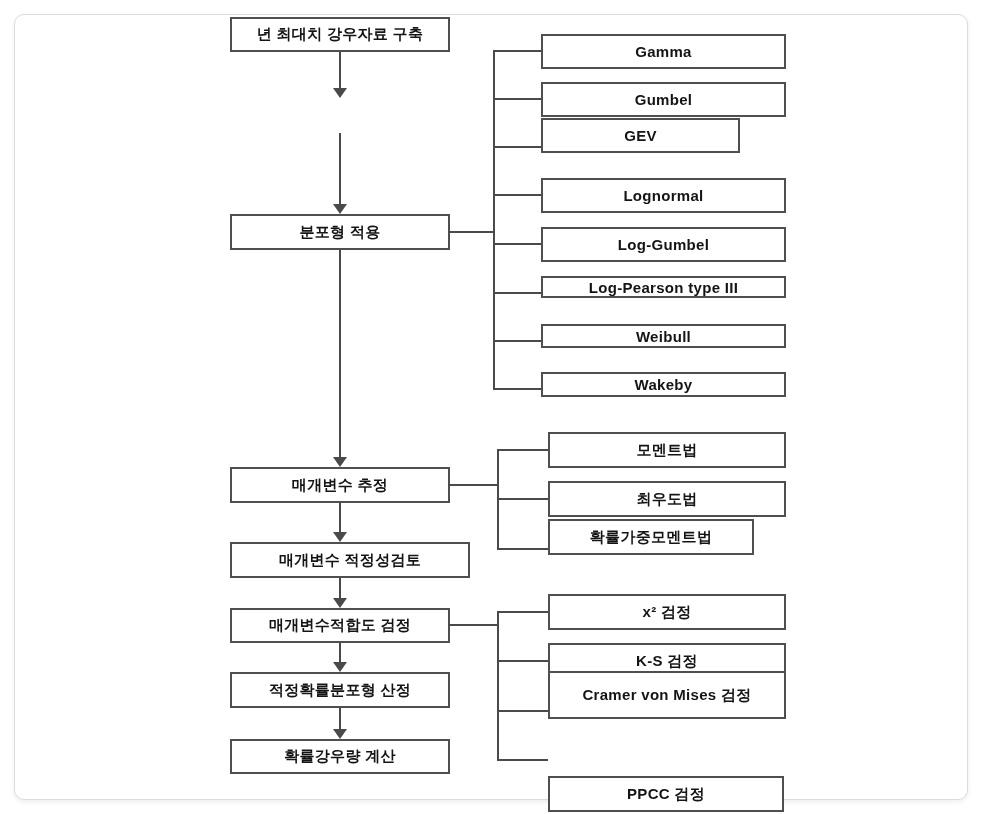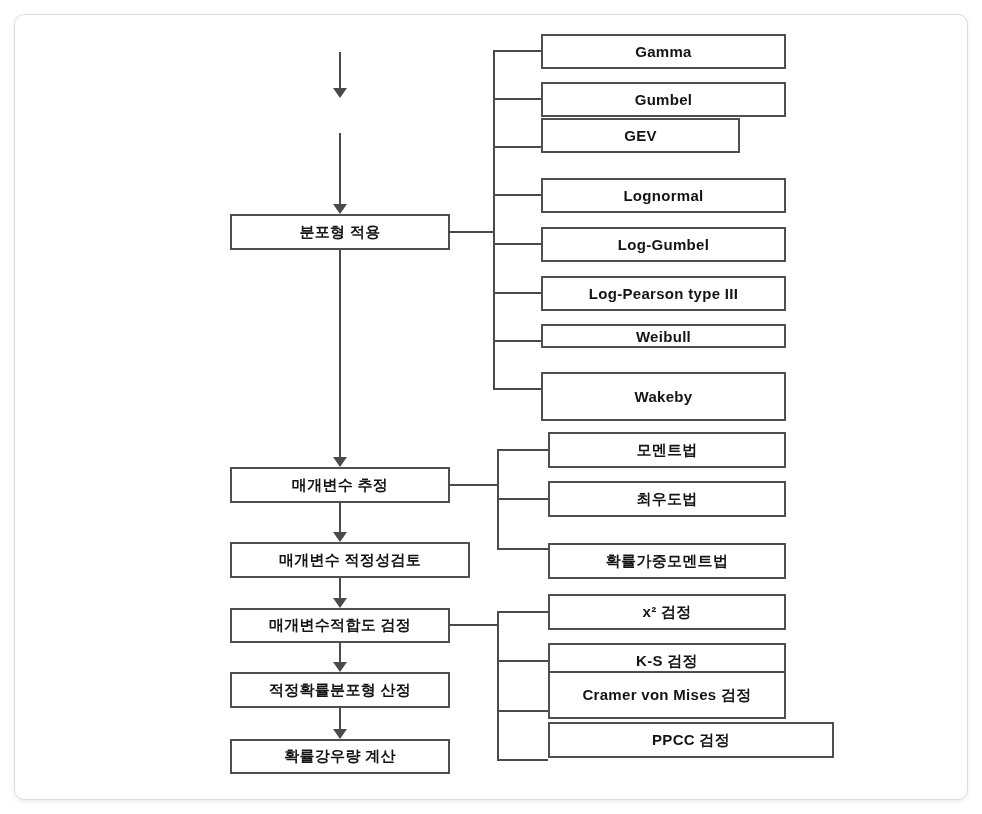--- a/index.html
+++ b/index.html
@@ -41,20 +41,23 @@
     border-right:7px solid transparent;
     border-top:10px solid #4a4a4a;
   }
 </style>
 </head>
 <body>
 
 <div class="canvas">
   <div class="card"></div>
 
+  <div class="box" style="left:230px;top:17px;width:220px;height:35px">
+    <span>년 최대치 강우자료 구축</span>
+  </div>
   <div class="box" style="left:230px;top:214px;width:220px;height:36px">
     <span>분포형 적용</span>
   </div>
   <div class="box" style="left:230px;top:467px;width:220px;height:36px">
     <span>매개변수 추정</span>
   </div>
   <div class="box" style="left:230px;top:542px;width:240px;height:36px">
     <span>매개변수 적정성검토</span>
   </div>
   <div class="box" style="left:230px;top:608px;width:220px;height:35px">
@@ -107,58 +110,58 @@
   </div>
   <div class="box" style="left:541px;top:118px;width:199px;height:35px">
     <span>GEV</span>
   </div>
   <div class="box" style="left:541px;top:178px;width:245px;height:35px">
     <span>Lognormal</span>
   </div>
   <div class="box" style="left:541px;top:227px;width:245px;height:35px">
     <span>Log-Gumbel</span>
   </div>
-  <div class="box" style="left:541px;top:276px;width:245px;height:35px">
+  <div class="box" style="left:541px;top:276px;width:245px;height:22px">
     <span>Log-Pearson type III</span>
   </div>
   <div class="box" style="left:541px;top:324px;width:245px;height:24px">
     <span>Weibull</span>
   </div>
-  <div class="box" style="left:541px;top:372px;width:245px;height:49px">
+  <div class="box" style="left:541px;top:372px;width:245px;height:25px">
     <span>Wakeby</span>
   </div>
 
   <div class="hline" style="left:448px;top:484px;width:49px"></div>
   <div class="vline" style="left:497px;top:449px;height:101px"></div>
   <div class="hline" style="left:497px;top:449px;width:51px"></div>
   <div class="hline" style="left:497px;top:498px;width:51px"></div>
   <div class="hline" style="left:497px;top:548px;width:51px"></div>
 
   <div class="box" style="left:548px;top:432px;width:238px;height:36px">
     <span>모멘트법</span>
   </div>
   <div class="box" style="left:548px;top:481px;width:238px;height:36px">
     <span>최우도법</span>
   </div>
-  <div class="box" style="left:548px;top:543px;width:238px;height:36px">
+  <div class="box" style="left:548px;top:519px;width:206px;height:36px">
     <span>확률가중모멘트법</span>
   </div>
 
   <div class="hline" style="left:448px;top:624px;width:49px"></div>
   <div class="vline" style="left:497px;top:611px;height:150px"></div>
   <div class="hline" style="left:497px;top:611px;width:51px"></div>
   <div class="hline" style="left:497px;top:660px;width:51px"></div>
   <div class="hline" style="left:497px;top:710px;width:51px"></div>
   <div class="hline" style="left:497px;top:759px;width:51px"></div>
 
   <div class="box" style="left:548px;top:594px;width:238px;height:36px">
     <span>x² 검정</span>
   </div>
   <div class="box" style="left:548px;top:643px;width:238px;height:36px">
     <span>K-S 검정</span>
   </div>
   <div class="box" style="left:548px;top:671px;width:238px;height:48px">
     <span>Cramer von Mises 검정</span>
   </div>
-  <div class="box" style="left:548px;top:722px;width:286px;height:36px">
+  <div class="box" style="left:548px;top:776px;width:236px;height:36px">
     <span>PPCC 검정</span>
   </div>
 </div>
 
 </body></html>

